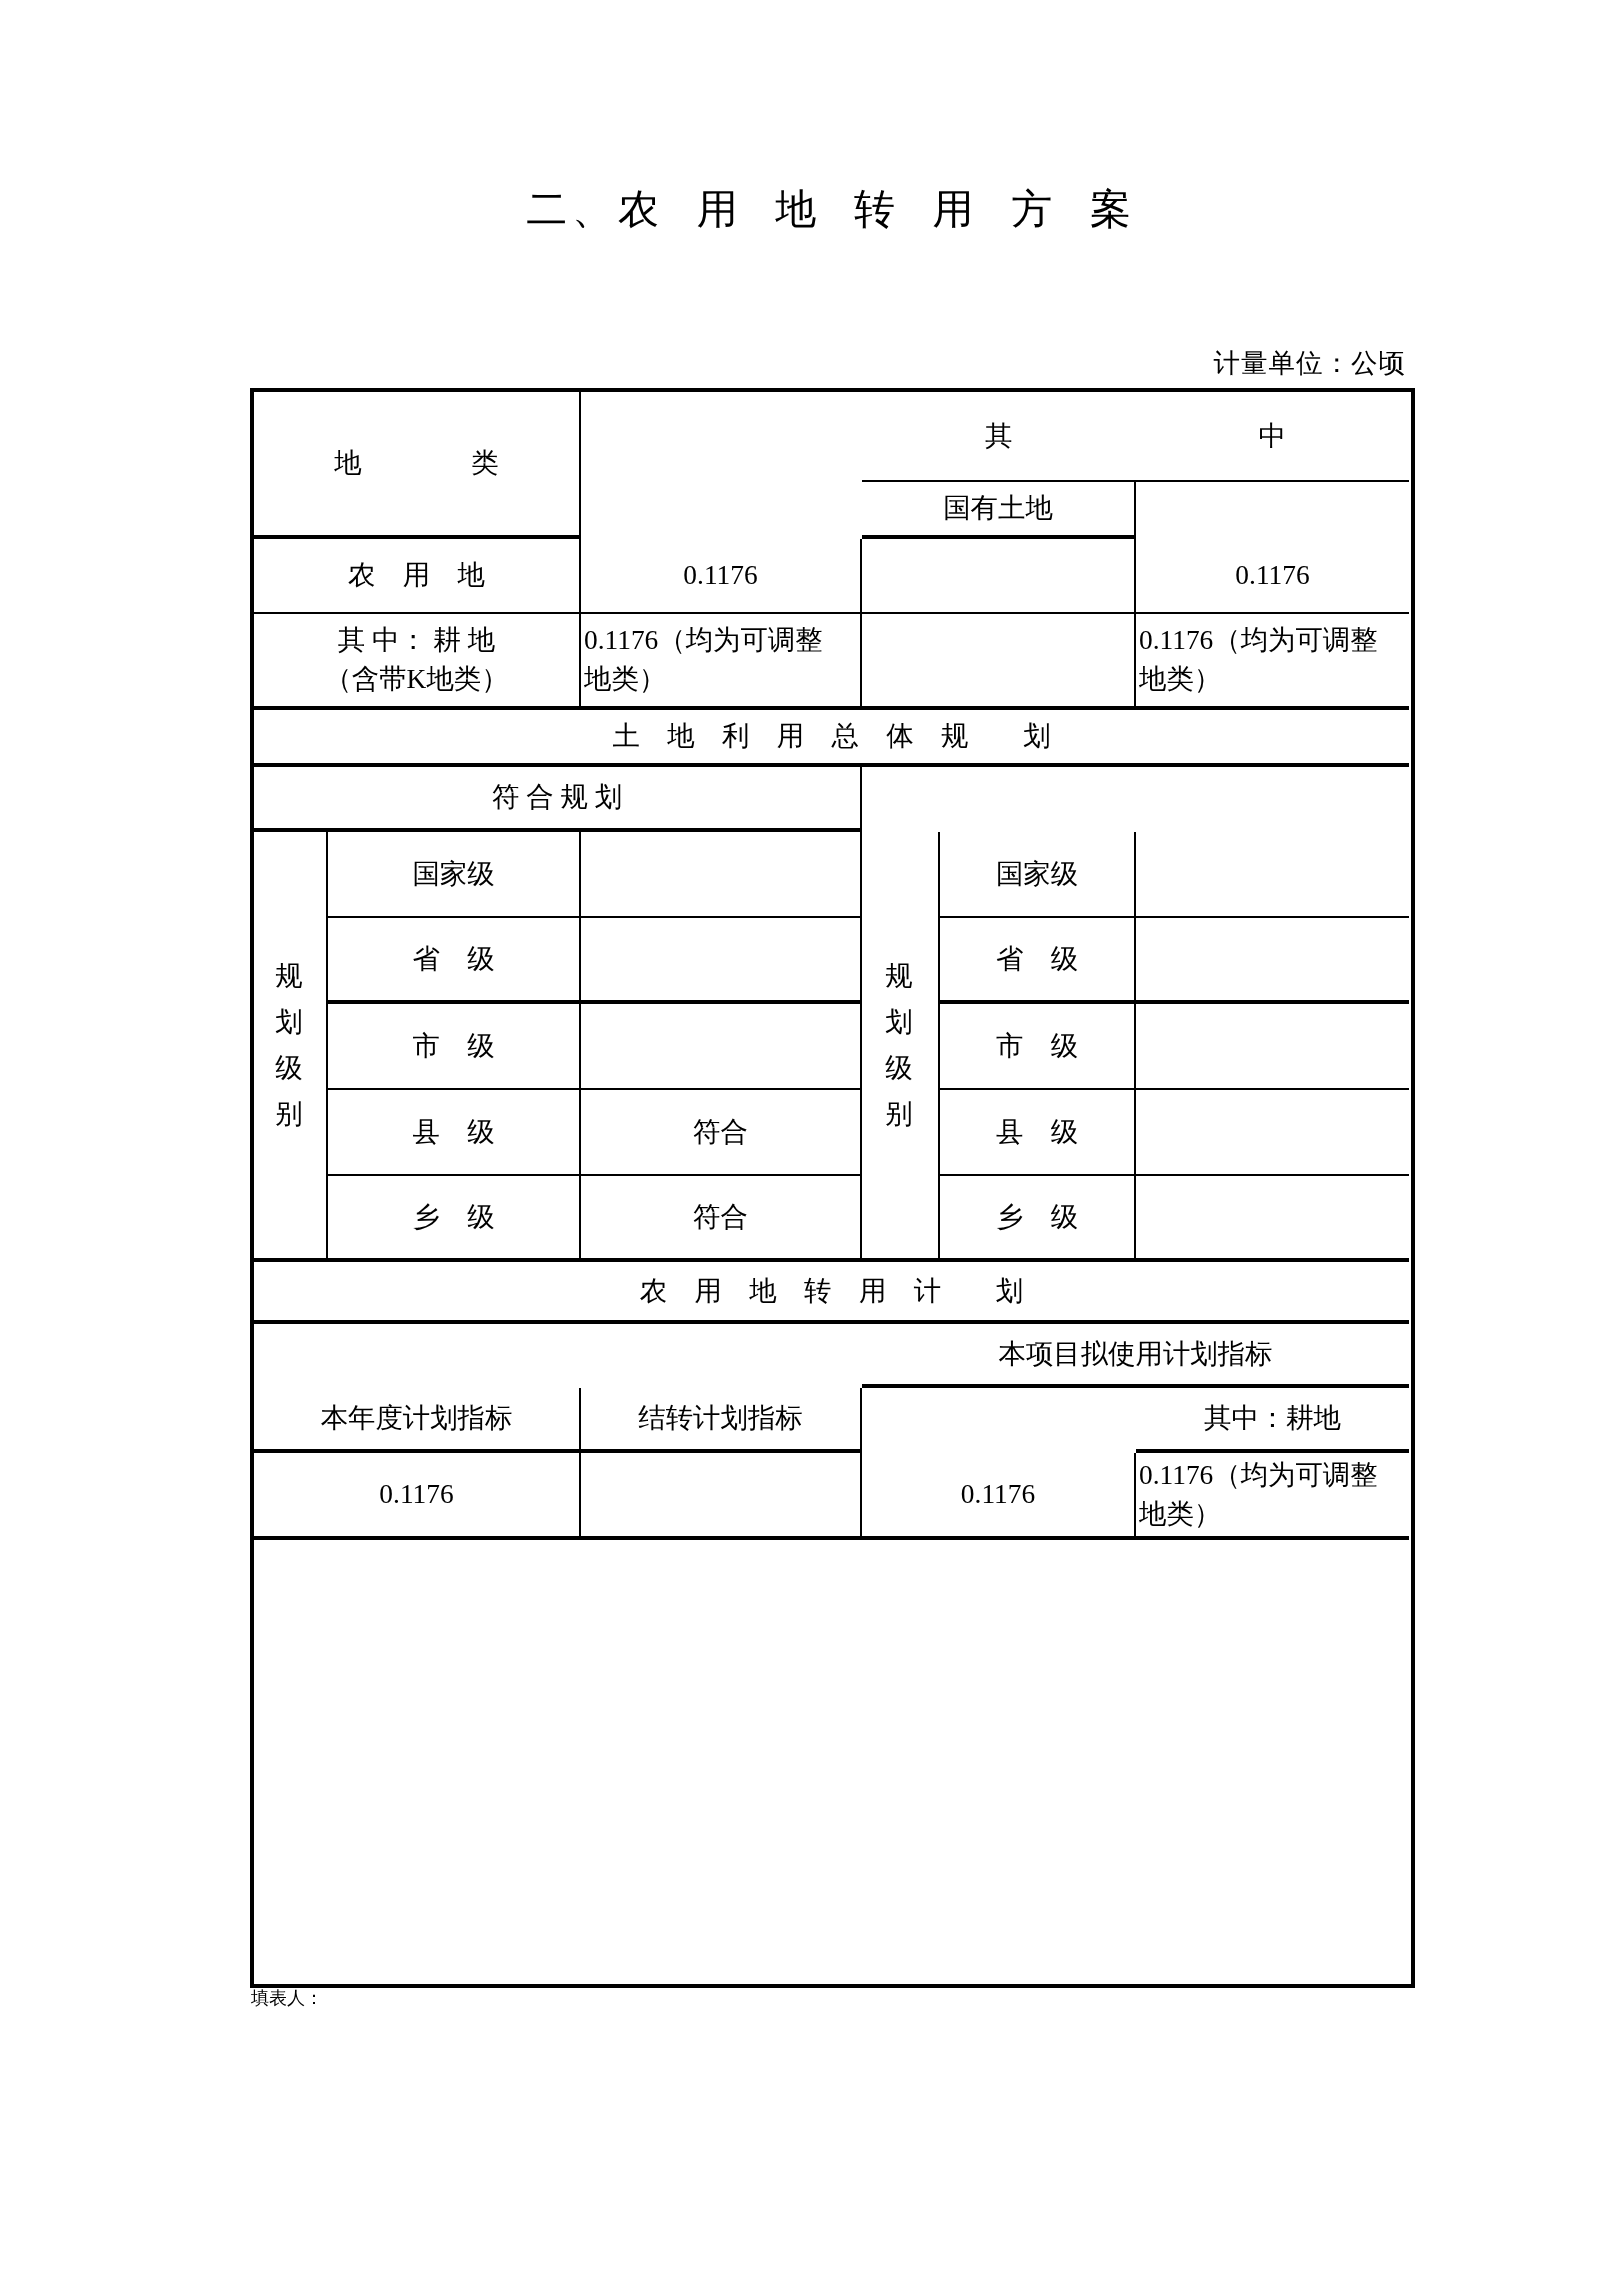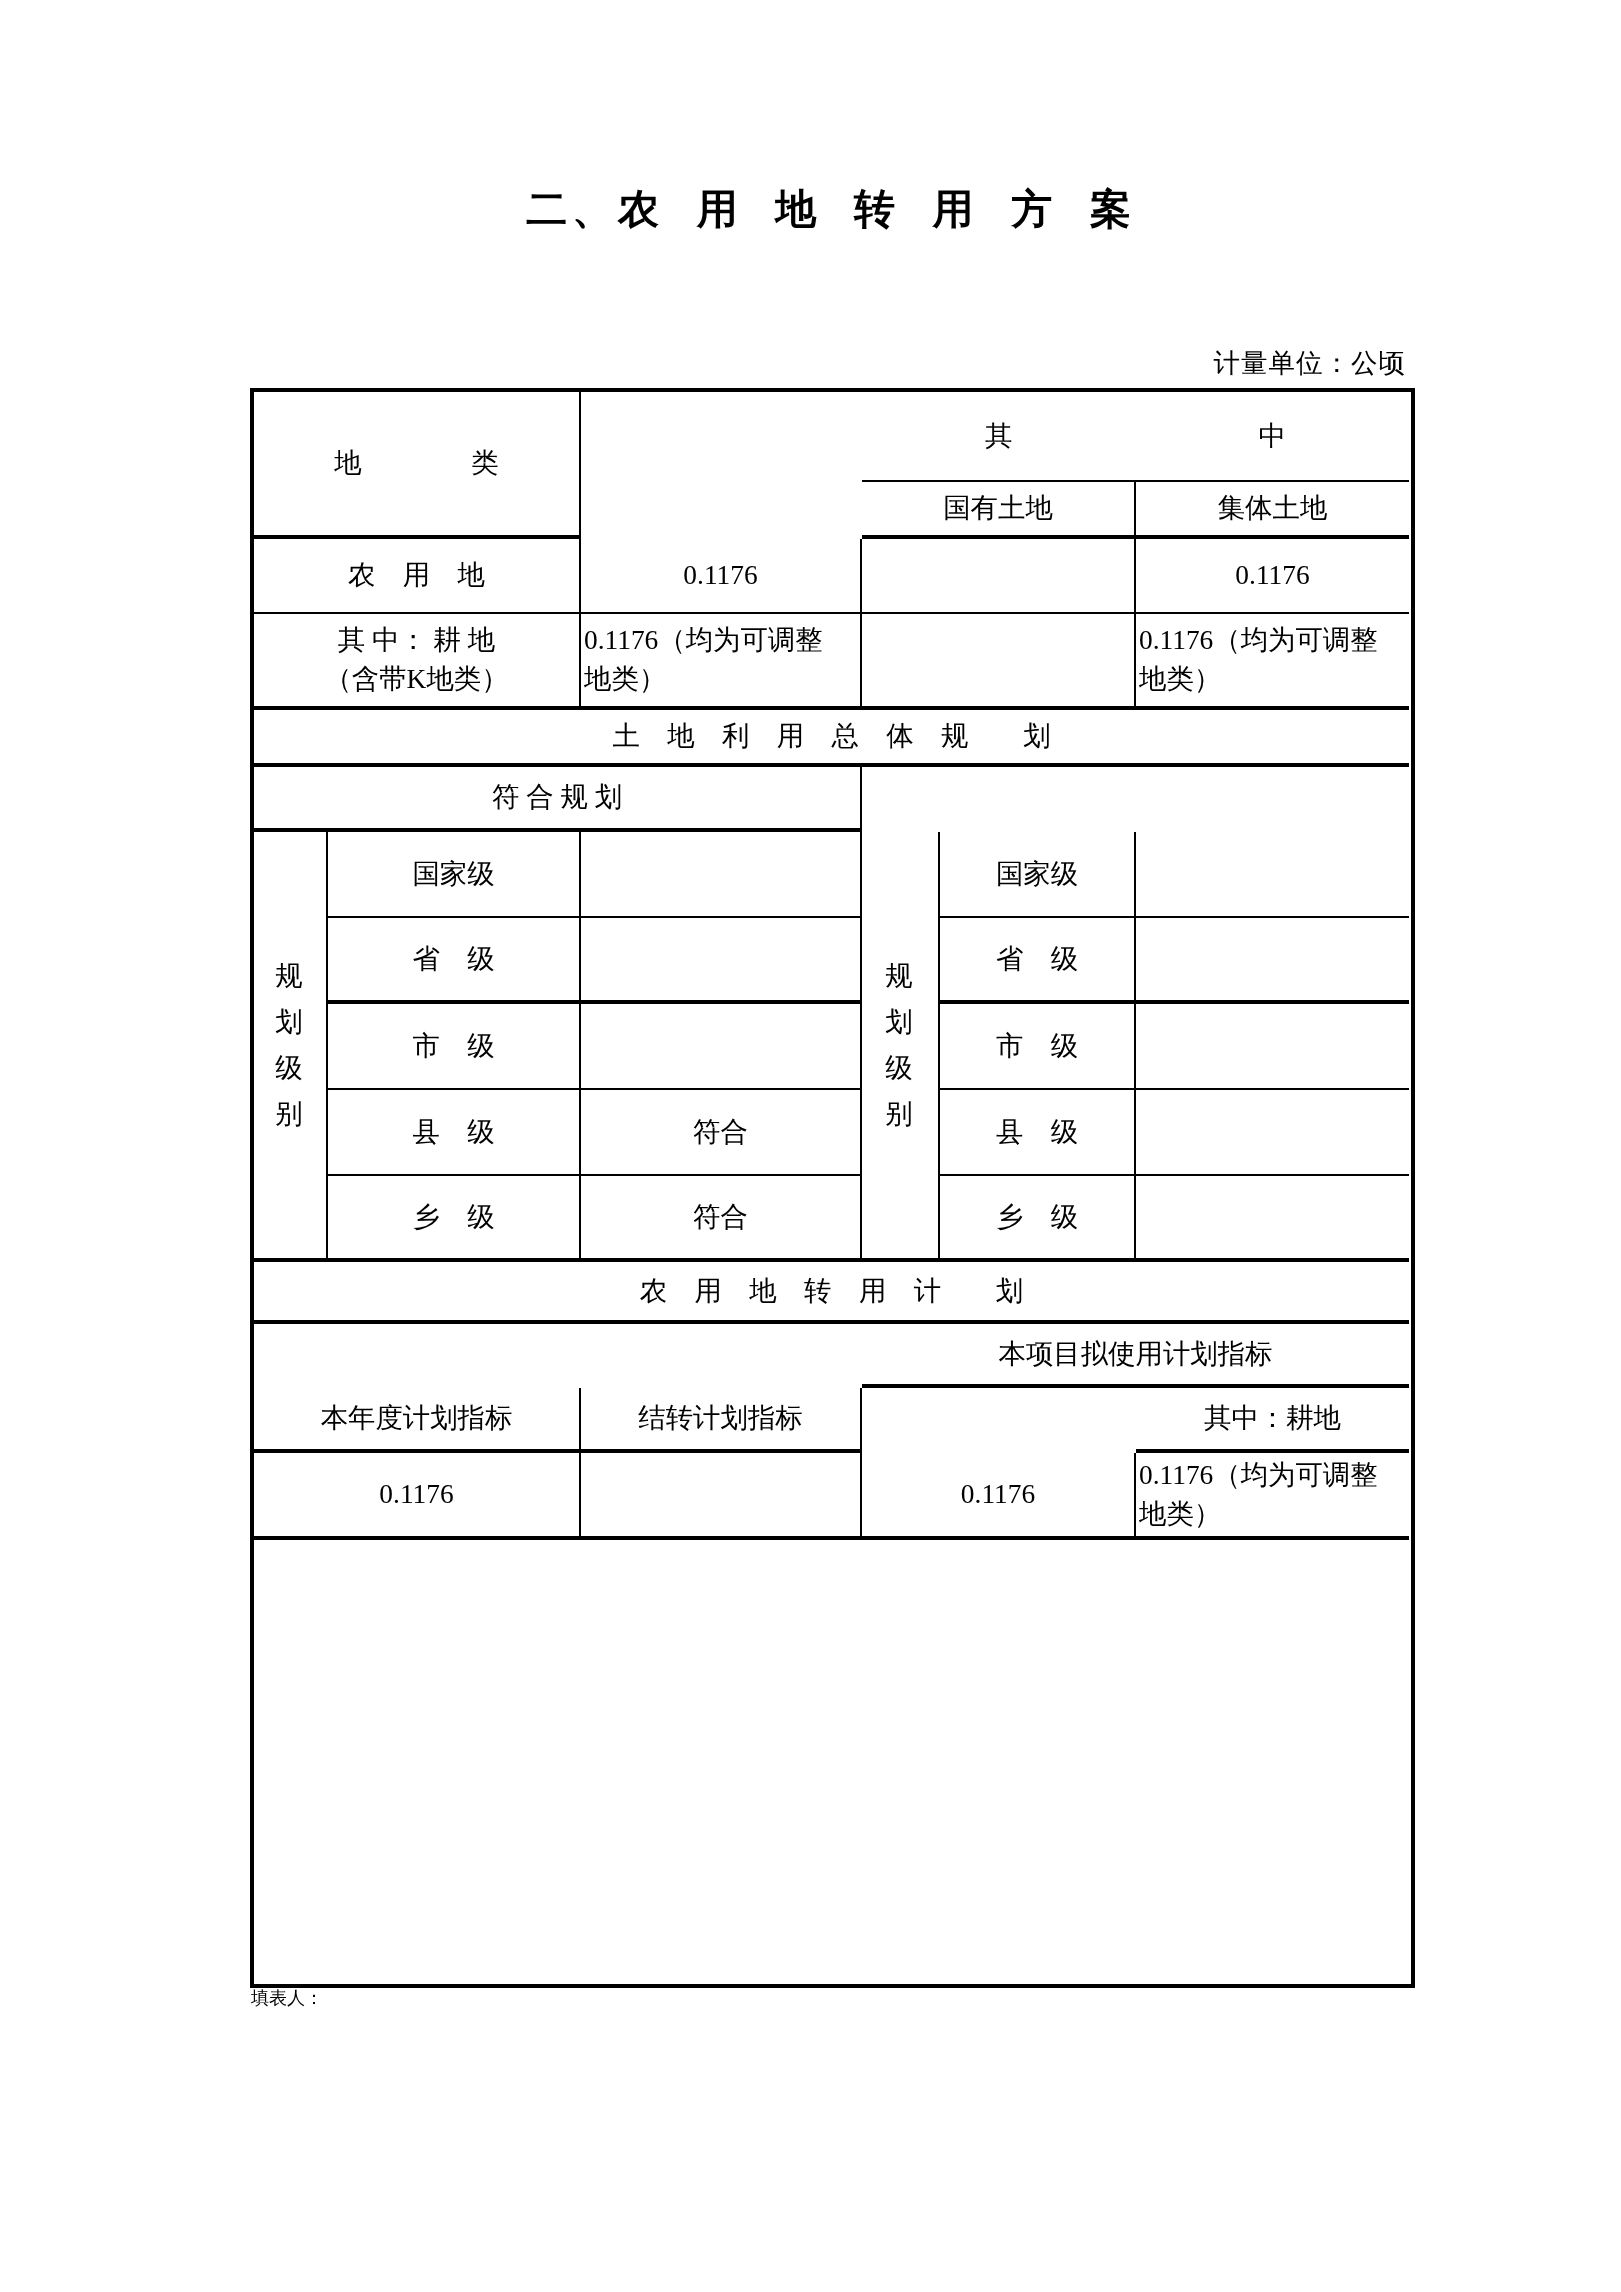--- a/index.html
+++ b/index.html
@@ -7,21 +7,21 @@
     position:relative;
     width:1621px;height:2293px;
     background:#ffffff;
     font-family:"Liberation Serif","DejavU Serif",serif;
     font-family:"Liberation Serif","DejaVu Serif",serif;
     color:#000;
     overflow:hidden;
   }
   .doc-title{
     position:absolute;left:253px;top:182px;width:1156px;
-    text-align:center;font-size:41px;font-weight:bold;
+    text-align:center;font-size:41px;font-weight:normal;
     letter-spacing:4.9px;word-spacing:17.6px;
   }
   .unit-note{
     position:absolute;left:253px;top:345px;width:1153px;
     text-align:right;font-size:26.5px;letter-spacing:1px;
   }
   .tbl{
     position:absolute;left:250px;top:388px;
     width:1165px;height:1600px;
     box-sizing:border-box;
@@ -68,21 +68,20 @@
   <div class="unit-note">计量单位：公顷</div>
 
   <div class="tbl">
 
     <div class="c bt" style="grid-area:1/1/3/3">地　　　　类</div>
     <div class="c br0 among" style="grid-area:1/4/2/7">
       <span>其</span>
       <span>中</span>
     </div>
     <div class="c bt" style="grid-area:2/4/3/6">国有土地</div>
-    <div class="c bt br0" style="grid-area:2/6/3/7">集体土地</div>
 
     <div class="c" style="grid-area:3/1/4/3">农　用　地</div>
     <div class="c" style="grid-area:3/3/4/4">0.1176</div>
     <div class="c" style="grid-area:3/4/4/6"></div>
     <div class="c br0" style="grid-area:3/6/4/7">0.1176</div>
 
     <div class="c bt pre" style="grid-area:4/1/5/3">其 中： 耕 地
 （含带K地类）</div>
     <div class="c bt pre leftal" style="grid-area:4/3/5/4">0.1176（均为可调整
 地类）</div>

